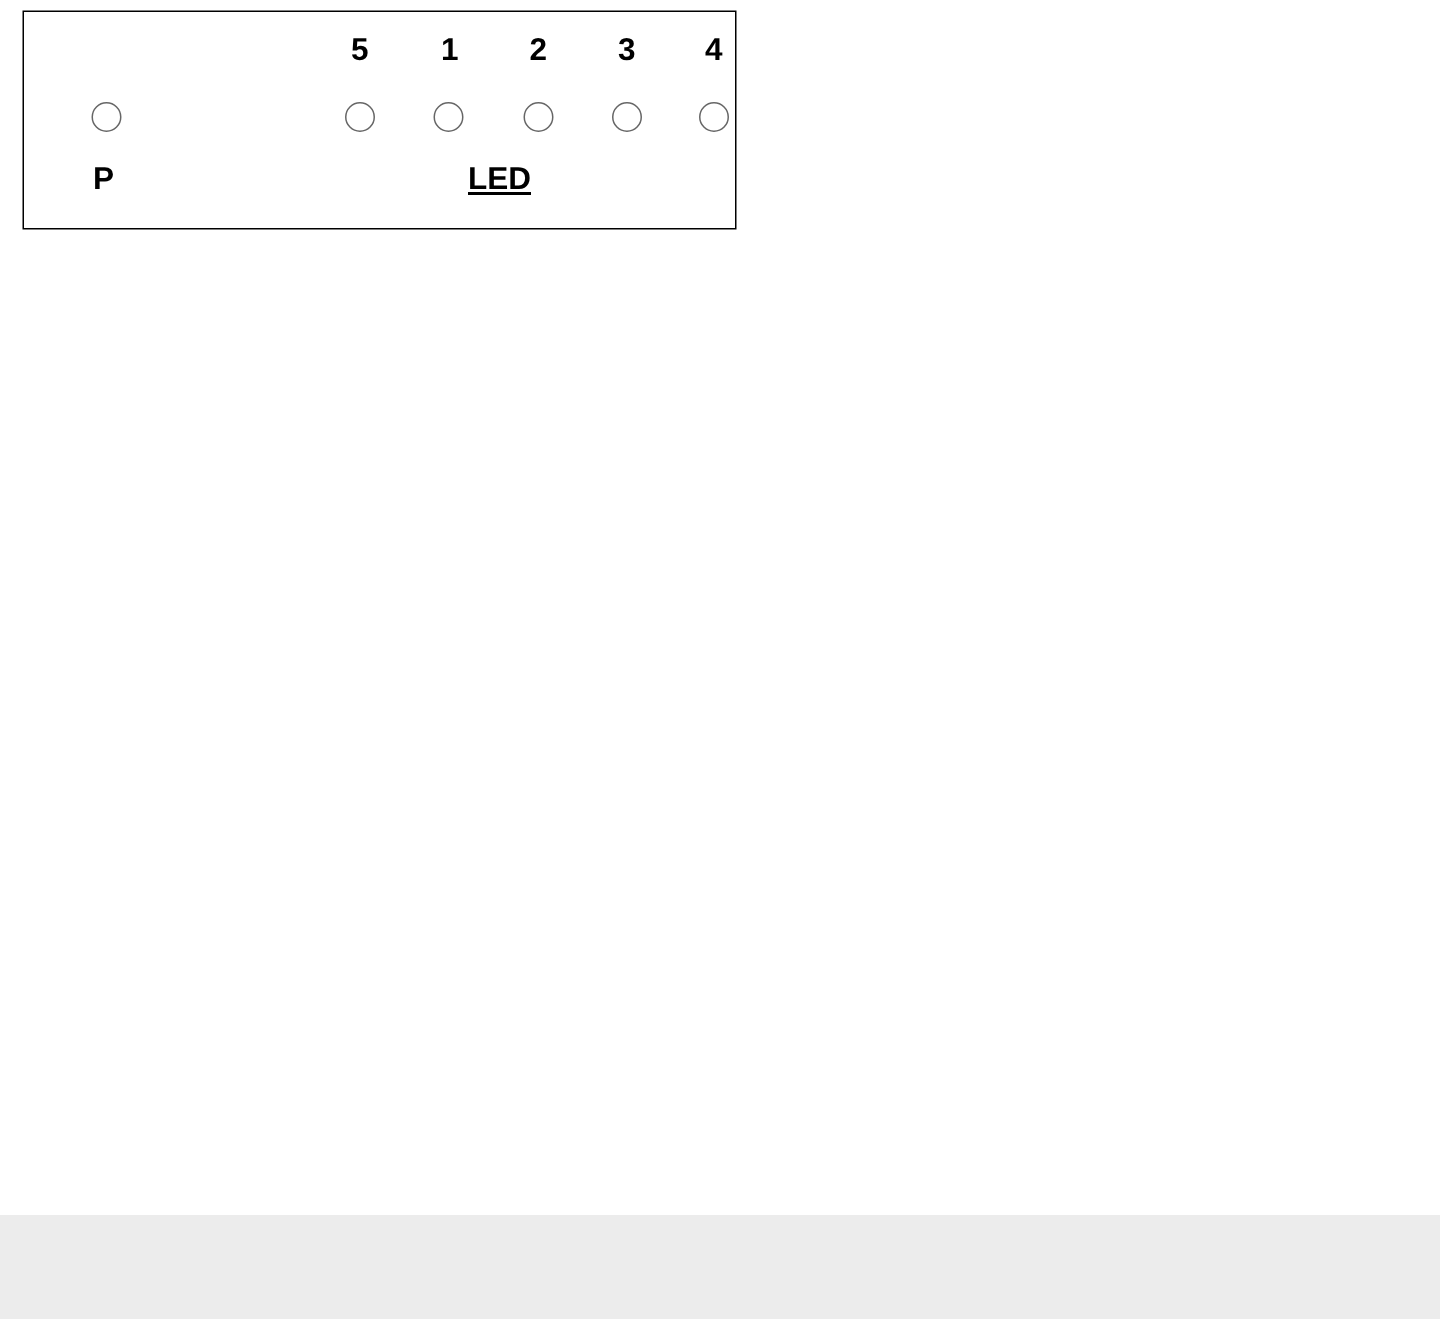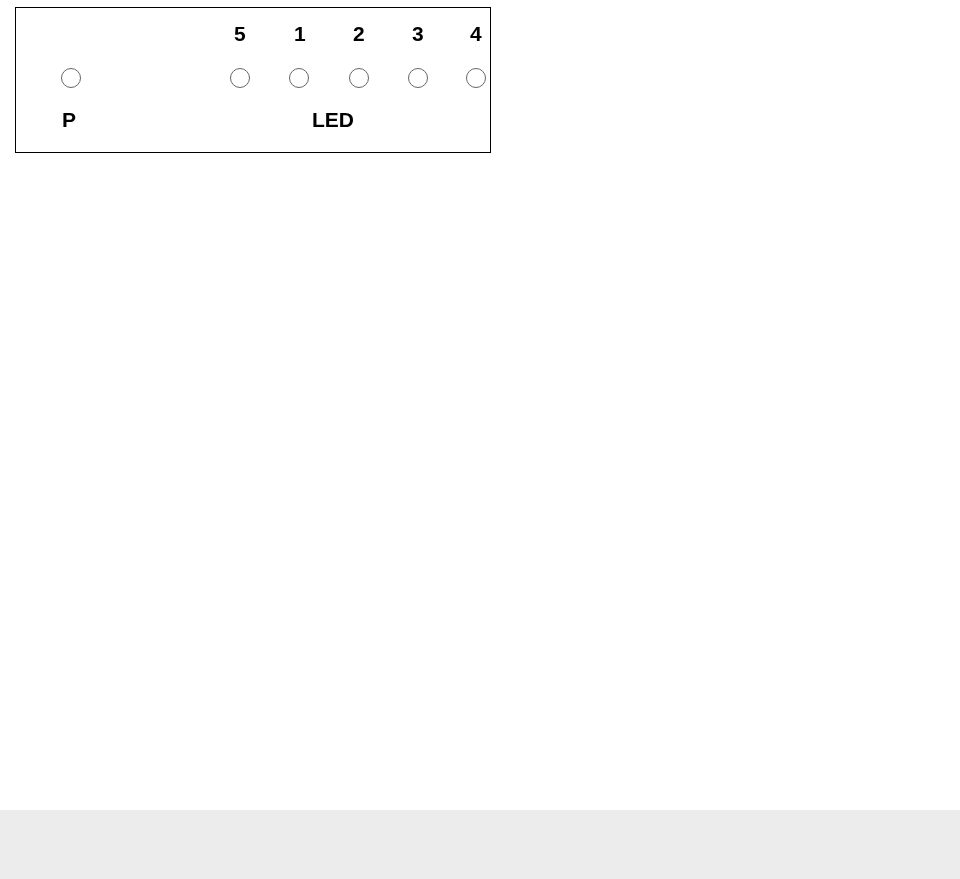--- a/index.html
+++ b/index.html
@@ -47,20 +47,21 @@
     font-weight: bold;
     color: #000;
   }
   .led-label {
     position: absolute;
     left: 296px;
     top: 100px;
     font-size: 21px;
     font-weight: bold;
     color: #000;
+    text-decoration: underline;
   }
   .footer-bar {
     position: absolute;
     left: 0;
     top: 810px;
     width: 960px;
     height: 69px;
     background: #ececec;
   }
 </style>

